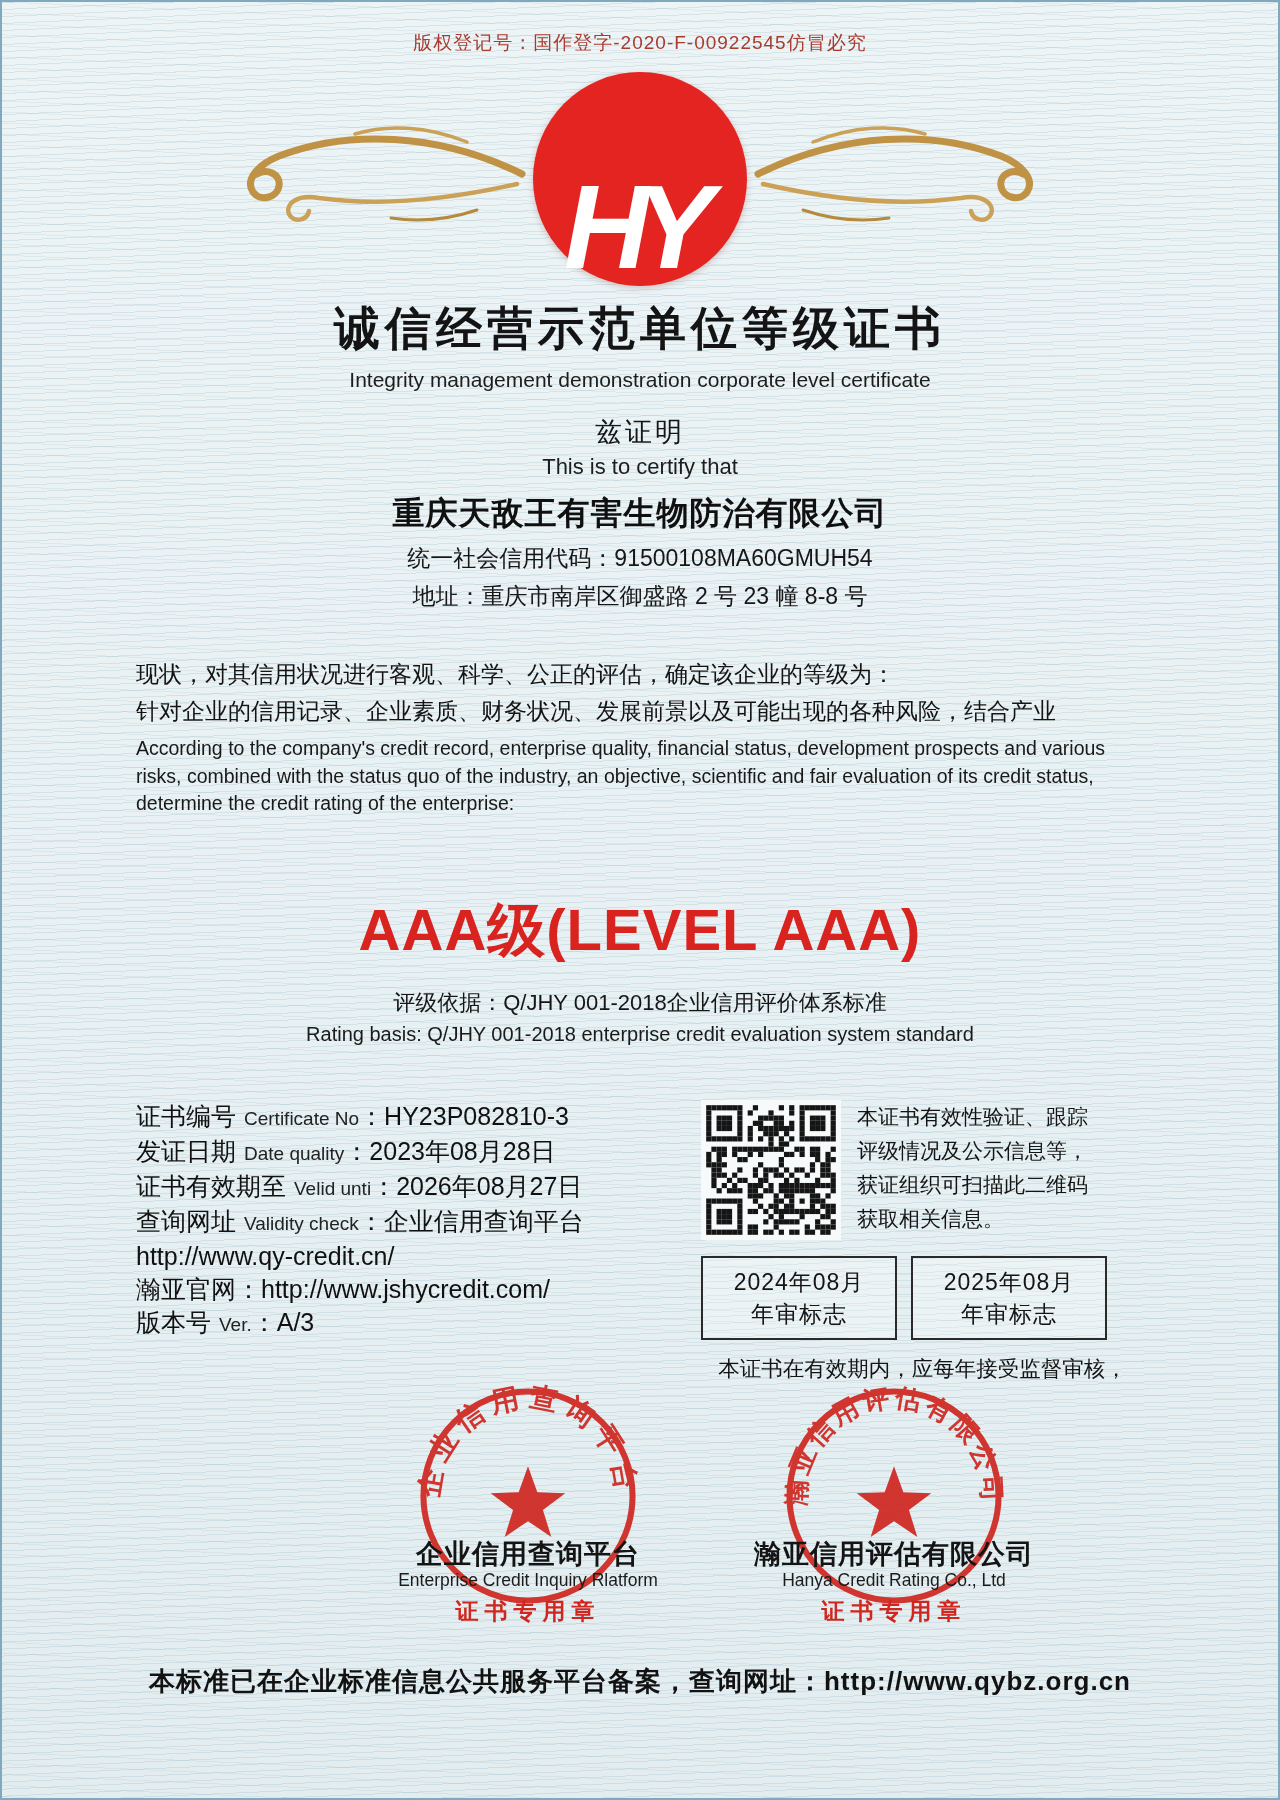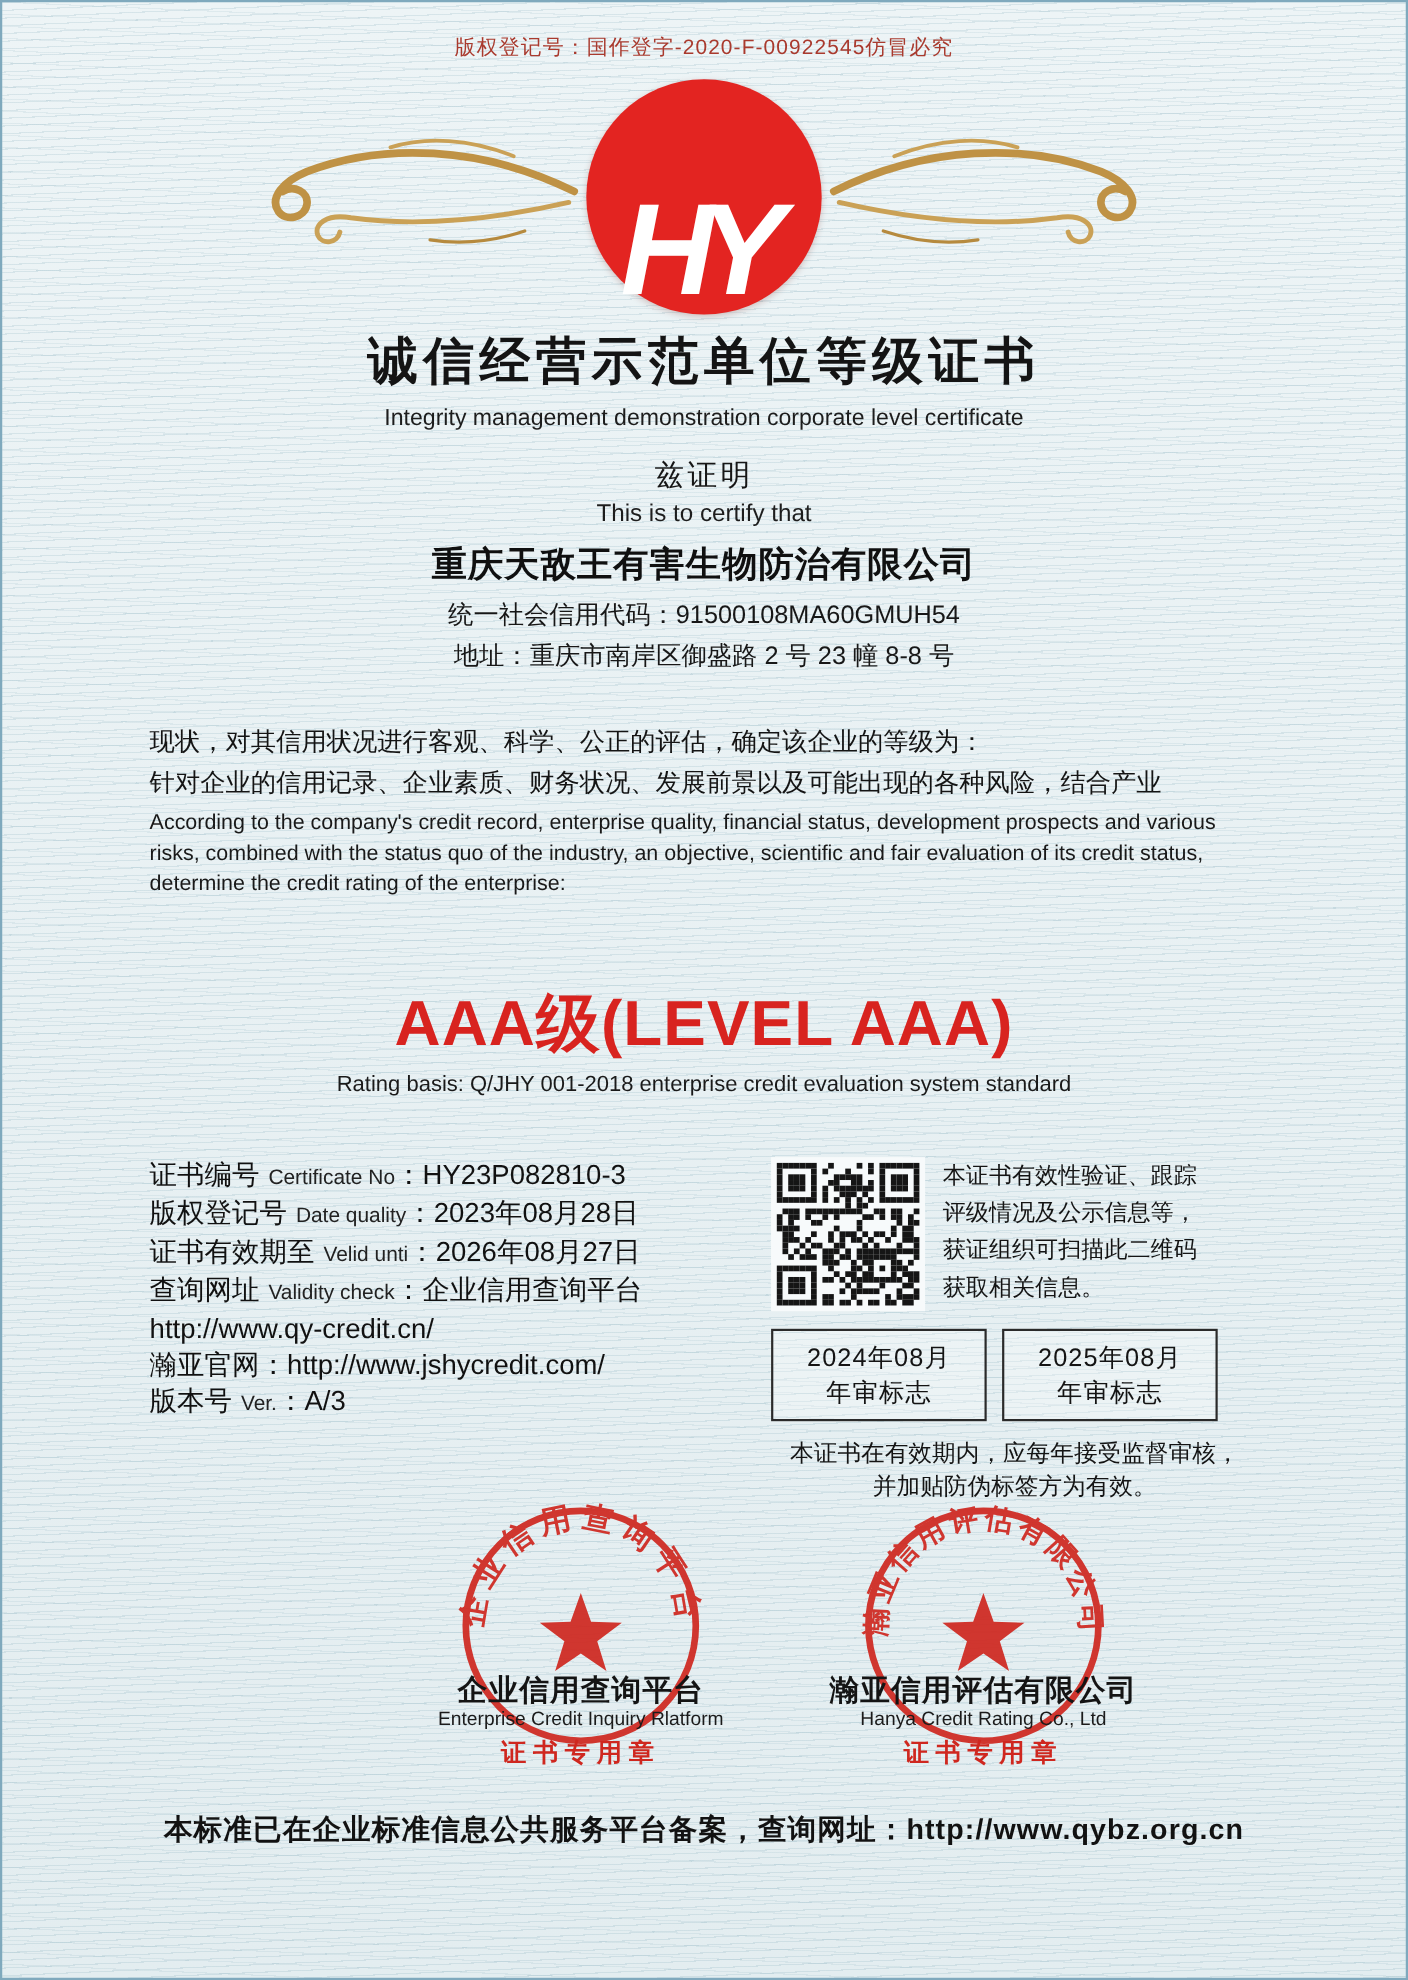--- a/index.html
+++ b/index.html
@@ -134,31 +134,32 @@
       <div class="company-code">统一社会信用代码：91500108MA60GMUH54</div>
       <div class="company-addr">地址：重庆市南岸区御盛路 2 号 23 幢 8-8 号</div>
 
       <div class="para">
         <div class="para-zh">现状，对其信用状况进行客观、科学、公正的评估，确定该企业的等级为：</div>
         <div class="para-zh">针对企业的信用记录、企业素质、财务状况、发展前景以及可能出现的各种风险，结合产业</div>
         <div class="para-en">According to the company's credit record, enterprise quality, financial status, development prospects and various risks, combined with the status quo of the industry, an objective, scientific and fair evaluation of its credit status, determine the credit rating of the enterprise:</div>
       </div>
 
       <div class="level">AAA级(LEVEL AAA)</div>
+      <div class="basis-zh">评级依据：Q/JHY 001-2018企业信用评价体系标准</div>
       <div class="basis-en">Rating basis: Q/JHY 001-2018 enterprise credit evaluation system standard</div>
 
       <div class="mid">
         <div class="mid-left">
           <div class="detail-line">
             <span class="detail-zh">证书编号</span>
             <span class="detail-en">Certificate No</span>
             <span class="detail-val">：HY23P082810-3</span>
           </div>
           <div class="detail-line">
-            <span class="detail-zh">版权登记号</span>
+            <span class="detail-zh">发证日期</span>
             <span class="detail-en">Date quality</span>
             <span class="detail-val">：2023年08月28日</span>
           </div>
           <div class="detail-line">
             <span class="detail-zh">证书有效期至</span>
             <span class="detail-en">Velid unti</span>
             <span class="detail-val">：2026年08月27日</span>
           </div>
           <div class="detail-line">
             <span class="detail-zh">查询网址</span>
@@ -527,21 +528,20 @@
               <div class="l2">年审标志</div>
             </div>
             <div class="annual-box">
               <div class="l1">2025年08月</div>
               <div class="l2">年审标志</div>
             </div>
           </div>
 
           <div class="supervision">
             <div>本证书在有效期内，应每年接受监督审核，</div>
-            <div>并加贴防伪标签方为有效。</div>
           </div>
         </div>
       </div>
 
       <div class="seals">
         <div class="seal-group seal-a">
           <svg class="seal-stamp-svg" width="280" height="280" viewBox="0 0 300 300">
             <circle cx="150" cy="150" r="112" fill="none" stroke="#cf271f" stroke-width="6.5"></circle>
             <path id="sealArcA" d="M61,183 A95,95 0 1 1 239,183" fill="none"></path>
             <text font-size="30" font-weight="bold" fill="#cf271f" letter-spacing="8" text-anchor="middle">

